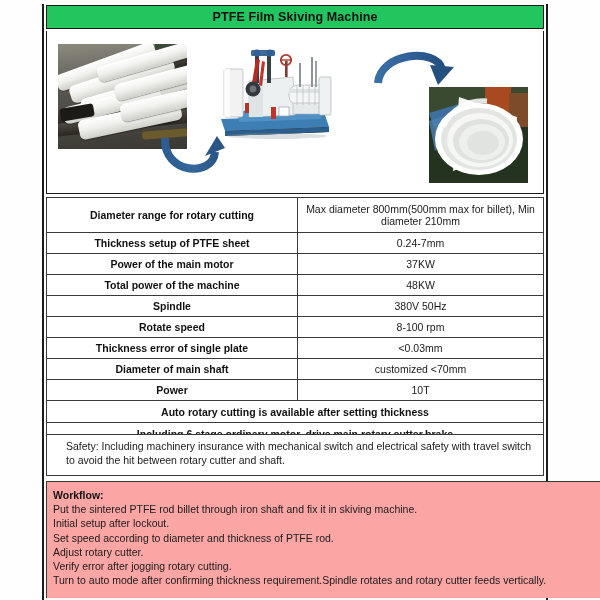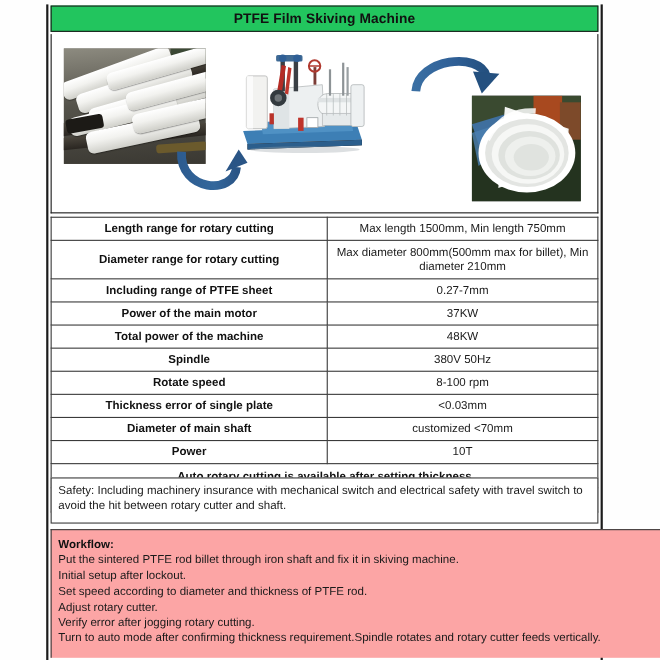--- a/index.html
+++ b/index.html
@@ -176,21 +176,21 @@
 
   
   .safety-block {
     position: absolute;
     left: 46px;
     top: 434px;
     width: 498px;
     height: 42px;
     border: 1.2px solid #3a3a3a;
     box-sizing: border-box;
-    padding: 4px 6px 0 6px;
+    padding: 4px 6px 0 19px;
     background: #ffffff;
   }
   .safety-block p {
     margin: 0;
     font-size: 10.5px;
     line-height: 14px;
     color: #1a1a1a;
   }
 
   
@@ -345,31 +345,27 @@
         </linearGradient>
       </defs>
       <path d="M10 4 C8 40, 58 44, 60 18" stroke="url(#ag2)" stroke-width="8" fill="none" stroke-linecap="butt"></path>
       <path d="M50 22 L70 14 L62 2 Z" fill="#2a5586"></path>
     </svg>
 
   </div>
 
   <table class="spec-table">
     <tbody>
-      <tr class="r-norm">
-        <td class="label">Length range for rotary cutting</td>
-        <td class="value">Max length 1500mm, Min length 750mm</td>
-      </tr>
       <tr class="r-tall">
         <td class="label">Diameter range for rotary cutting</td>
         <td class="value">Max diameter 800mm(500mm max for billet), Min diameter 210mm</td>
       </tr>
       <tr class="r-norm">
-        <td class="label">Including range of PTFE sheet</td>
-        <td class="value">0.27-7mm</td>
+        <td class="label">Thickness setup of PTFE sheet</td>
+        <td class="value">0.24-7mm</td>
       </tr>
       <tr class="r-norm">
         <td class="label">Power of the main motor</td>
         <td class="value">37KW</td>
       </tr>
       <tr class="r-norm">
         <td class="label">Total power of the machine</td>
         <td class="value">48KW</td>
       </tr>
       <tr class="r-norm">

